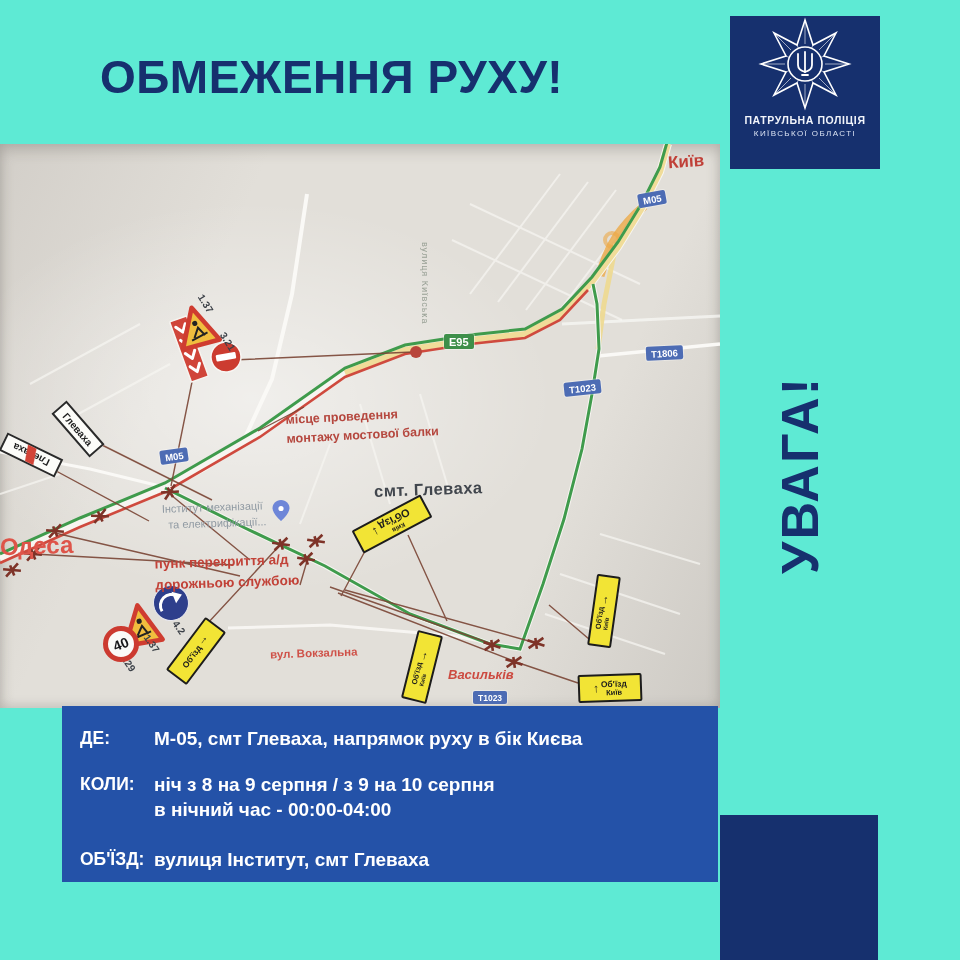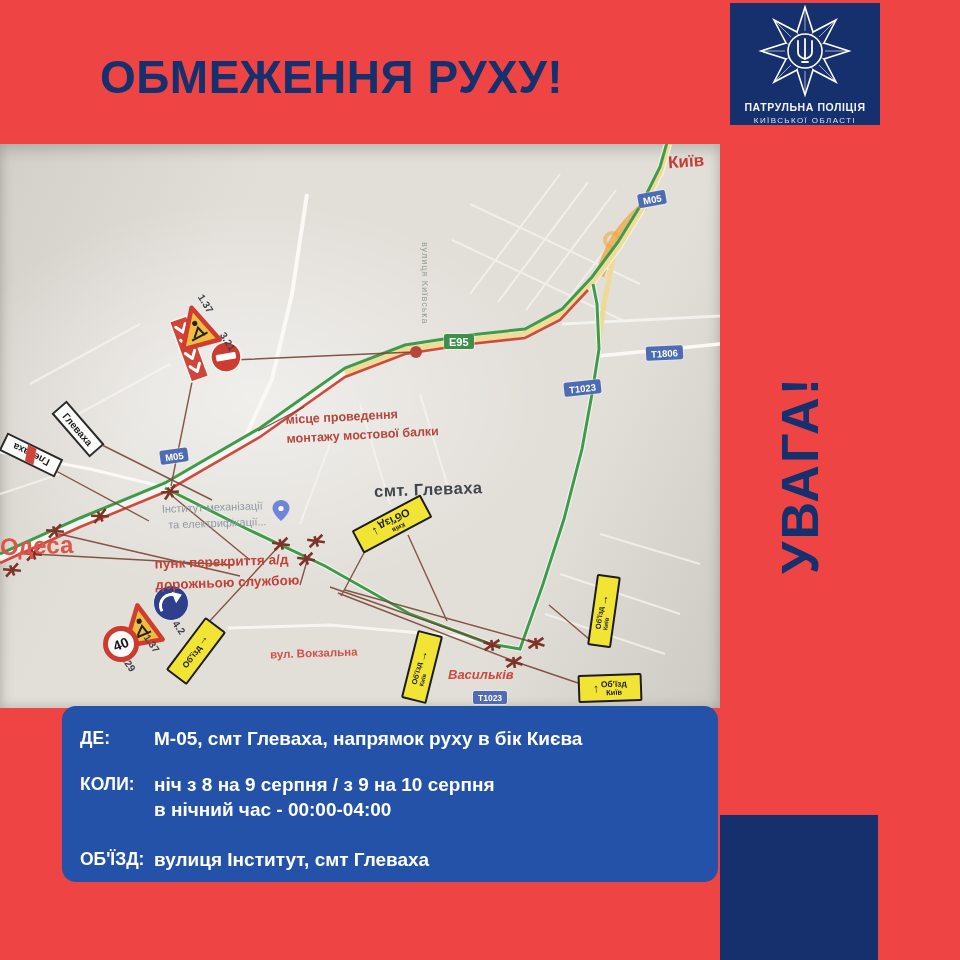--- a/index.html
+++ b/index.html
@@ -1,24 +1,24 @@
 <!DOCTYPE html>
 <html style="--navy: #16306e; --panel-blue: #2452a8; --route-green: #3f9b4c; --route-red: #cf4a3e; --road-yellow: #eed98f; --sign-yellow: #f2e435; --label-red: #c8423a;"><head>
 <meta charset="utf-8">
 <style>
   html,body{margin:0;padding:0;background:#fff;}
   *{box-sizing:border-box;}
-  #poster{position:relative;width:960px;height:960px;background:#ef4444;overflow:hidden;
+  #poster{position:relative;width:960px;height:960px;background:#5eead4;overflow:hidden;
           font-family:"Liberation Sans", sans-serif;}
   .abs{position:absolute;}
 
   
   #main-title{left:100px;top:50px;font-size:46px;font-weight:bold;color:var(--navy);
               letter-spacing:.5px;white-space:nowrap;}
-  #brand-block{left:730px;top:3px;width:150px;height:122px;background:var(--navy);
+  #brand-block{left:730px;top:16px;width:150px;height:153px;background:var(--navy);
                display:flex;flex-direction:column;align-items:center;}
   #brand-block .org1{margin-top:2px;font-size:10.5px;font-weight:bold;color:#f2f5fb;letter-spacing:.6px;white-space:nowrap;}
   #brand-block .org2{margin-top:3px;font-size:8px;font-weight:normal;color:#d9e1f2;letter-spacing:1.4px;white-space:nowrap;}
 
   
   #attention{left:660px;top:445px;width:280px;height:60px;text-align:center;
              transform:rotate(-90deg);font-size:52px;font-weight:bold;color:var(--navy);
              letter-spacing:2px;}
   #corner-block{left:720px;top:815px;width:158px;height:145px;background:var(--navy);}
 
@@ -55,21 +55,21 @@
   .code-lbl{position:absolute;font-size:10px;font-weight:bold;color:#3c4148;white-space:nowrap;}
 
   #speed-sign{position:absolute;left:103px;top:482px;width:36px;height:36px;border-radius:50%;
               background:#fbfaf8;border:5px solid #cc3a30;display:flex;align-items:center;justify-content:center;}
   #speed-sign span{font-size:14px;font-weight:bold;color:#17171a;transform:rotate(-22deg);}
 
   #street-kyivska{position:absolute;left:420px;top:98px;height:92px;writing-mode:vertical-rl;
                   font-size:9px;color:#98a095;letter-spacing:1px;white-space:nowrap;}
 
   
-  #info-panel{left:62px;top:706px;width:656px;height:176px;background:var(--panel-blue);color:#fff;border-radius:14px;}
+  #info-panel{left:62px;top:706px;width:656px;height:176px;background:var(--panel-blue);color:#fff;}
   #info-panel .row-label{position:absolute;left:18px;font-size:17.5px;font-weight:bold;}
   #info-panel .row-value{position:absolute;left:92px;font-size:19px;font-weight:bold;white-space:nowrap;}
 </style>
 </head>
 <body>
 
 <div id="poster">
 
   <div id="main-title" class="abs">ОБМЕЖЕННЯ РУХУ!</div>
 

